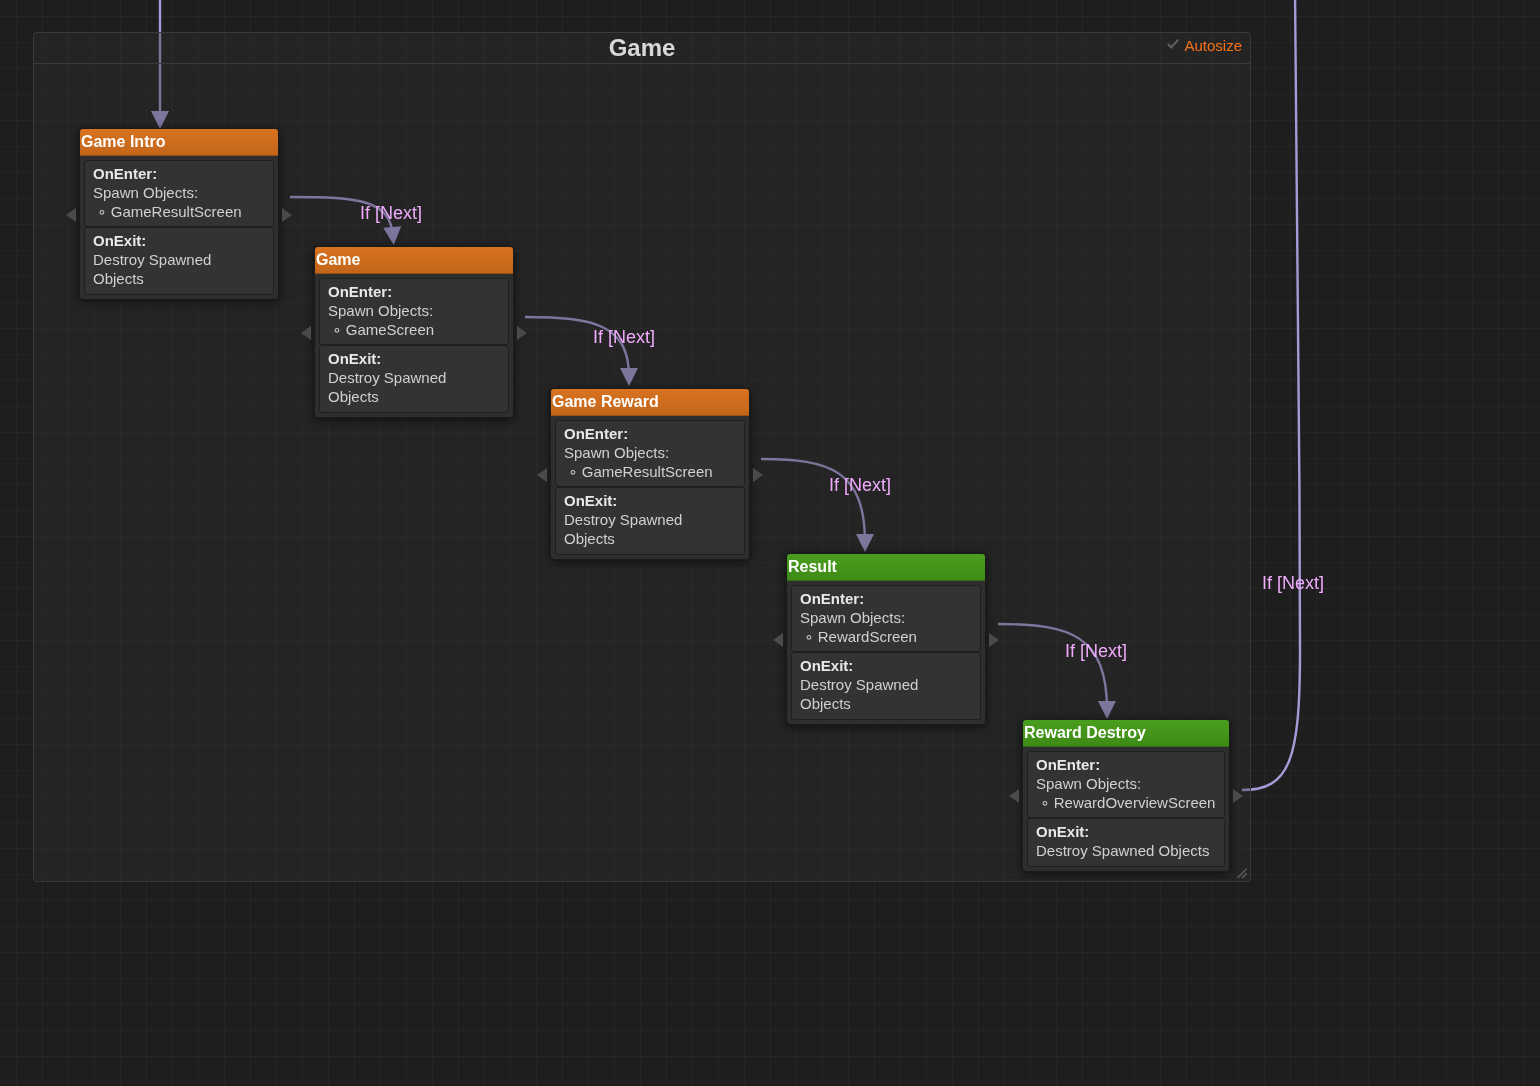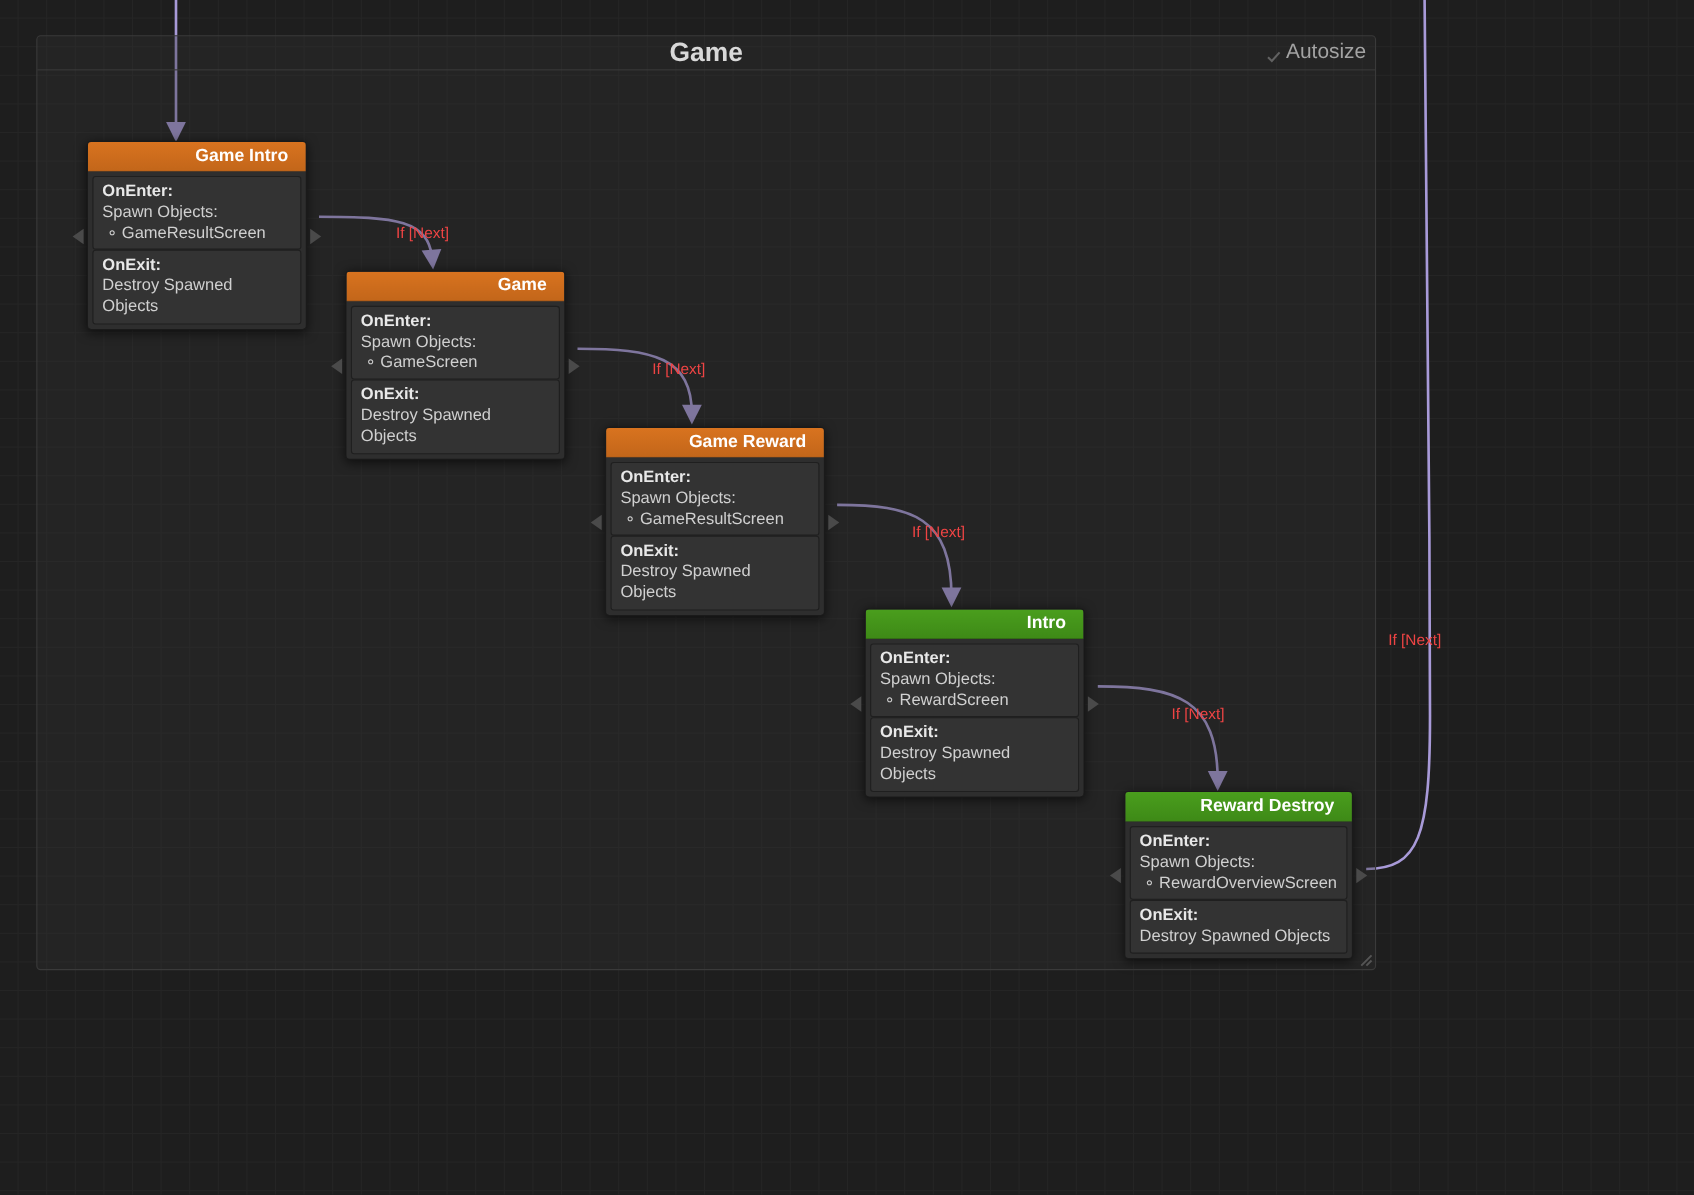--- a/index.html
+++ b/index.html
@@ -1,33 +1,33 @@
 <!DOCTYPE html>
 <html><head>
 <meta charset="utf-8">
 <style>
 html,body{margin:0;padding:0;width:1540px;height:1086px;background:#1e1e1e;font-family:"Segoe UI",Arial,sans-serif;color:#ccc;overflow:hidden}
 .grid{position:absolute;inset:0;background-image:linear-gradient(#252525 1px,transparent 1px),linear-gradient(90deg,#252525 1px,transparent 1px);background-size:26px 26px;background-position:-10px -10px}
 .group{position:absolute;left:33px;top:32px;width:1216px;height:848px;border:1px solid #3a3a3a;border-radius:4px;background:rgba(50,50,50,.35)}
 .group-header{position:relative;height:30px;border-bottom:1px solid #3a3a3a;display:flex;align-items:center;justify-content:center}
 .group-title{color:#d8d8d8;font-size:24px;font-weight:600}
-.group-opts{position:absolute;right:8px;top:4px;color:#a3a3a3;font-size:19px;display:flex;align-items:flex-end;gap:4px}
+.group-opts{position:absolute;right:8px;top:4px;color:#f97316;font-size:15px;display:flex;align-items:flex-start;gap:4px}
 .group-resize{position:absolute;right:2px;bottom:2px;width:14px;height:14px;color:#555}
 .node{position:absolute;border-radius:4px;background:#2e2e2e;box-shadow:0 2px 10px rgba(0,0,0,.6);border:1px solid #1a1a1a}
-.node-header{padding:4px 16px;text-align:right;font-size:16px;font-weight:600;color:#fff;border-radius:3px 3px 0 0;border-bottom:1px solid rgba(0,0,0,.3)}
+.node-header{padding:4px 1px;text-align:left;font-size:16px;font-weight:600;color:#fff;border-radius:3px 3px 0 0;border-bottom:1px solid rgba(0,0,0,.3)}
 .orange{background:linear-gradient(#d8731f,#c3661a)}
 .green{background:linear-gradient(#4a9e1d,#3e8a17)}
 .node-body{padding:4px}
 .section{background:#333;border:1px solid #1f1f1f;border-radius:3px;padding:4px 8px 5px;margin-bottom:0;font-size:15px;color:#d0d0d0;line-height:1.25}
 .section:last-child{margin-bottom:0}
 .section b{color:#e8e8e8;font-weight:600}
 .port{position:absolute;top:50%;margin-top:-6px;width:0;height:0;border-top:7px solid transparent;border-bottom:7px solid transparent}
 .port-left{left:-14px;border-right:10px solid #4a4a4a}
 .port-right{right:-14px;border-left:10px solid #4a4a4a}
-.edge-label{position:absolute;color:#ef4444;font-size:14px}
+.edge-label{position:absolute;color:#f0abfc;font-size:18px}
 svg.wires{position:absolute;inset:0;pointer-events:none}
 .arrowhead{fill:#a89ad8}
 .check{width:14px;height:14px;display:inline-block}
 </style>
 </head>
 <body>
 
 <div class="grid"></div>
 
 <svg class="wires" width="1540" height="1086">
@@ -110,21 +110,21 @@
       &nbsp;∘ <span>GameResultScreen</span>
     </div>
     <div class="section">
       <b>OnExit:</b><br>
       <span>Destroy Spawned Objects</span>
     </div>
   </div>
 </div>
 
 <div class="node" style="left:786px;top:553px;width:198px">
-  <div class="node-header green">Intro</div>
+  <div class="node-header green">Result</div>
   <div class="node-body">
     <div class="section">
       <span class="port port-left"></span>
       <span class="port port-right"></span>
       <b>OnEnter:</b><br>
       <span>Spawn Objects:</span><br>
       &nbsp;∘ <span>RewardScreen</span>
     </div>
     <div class="section">
       <b>OnExit:</b><br>

